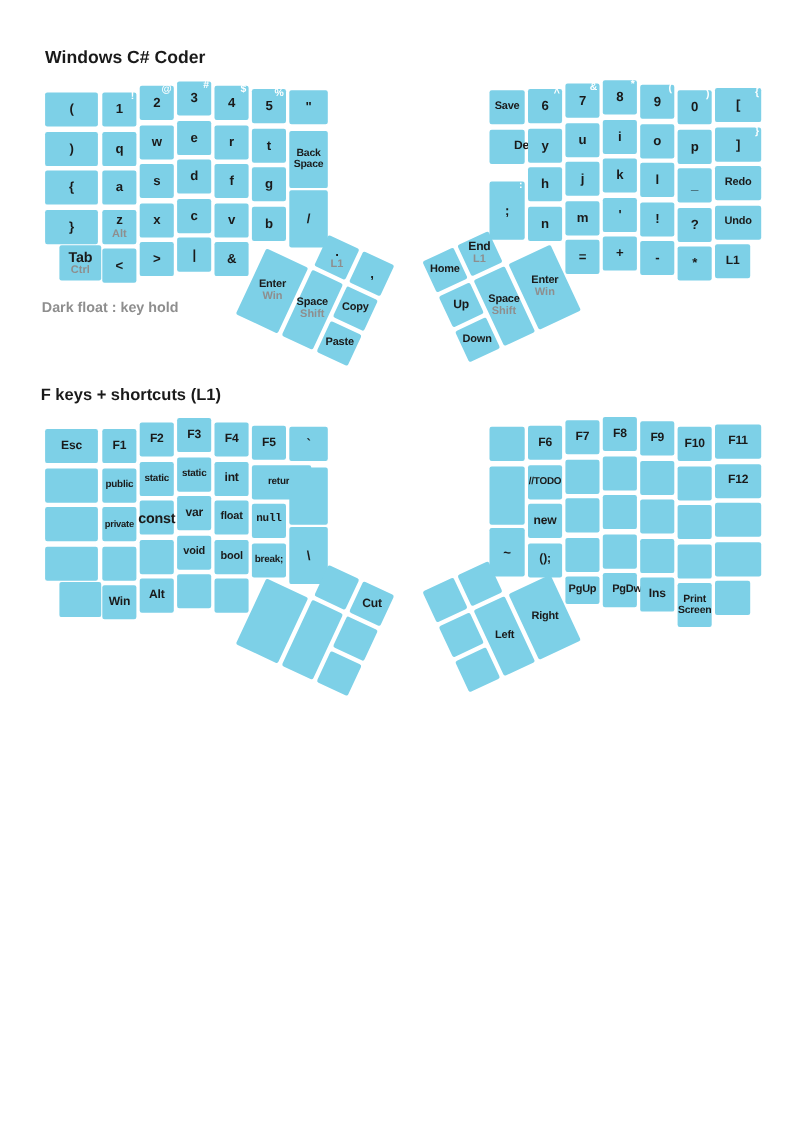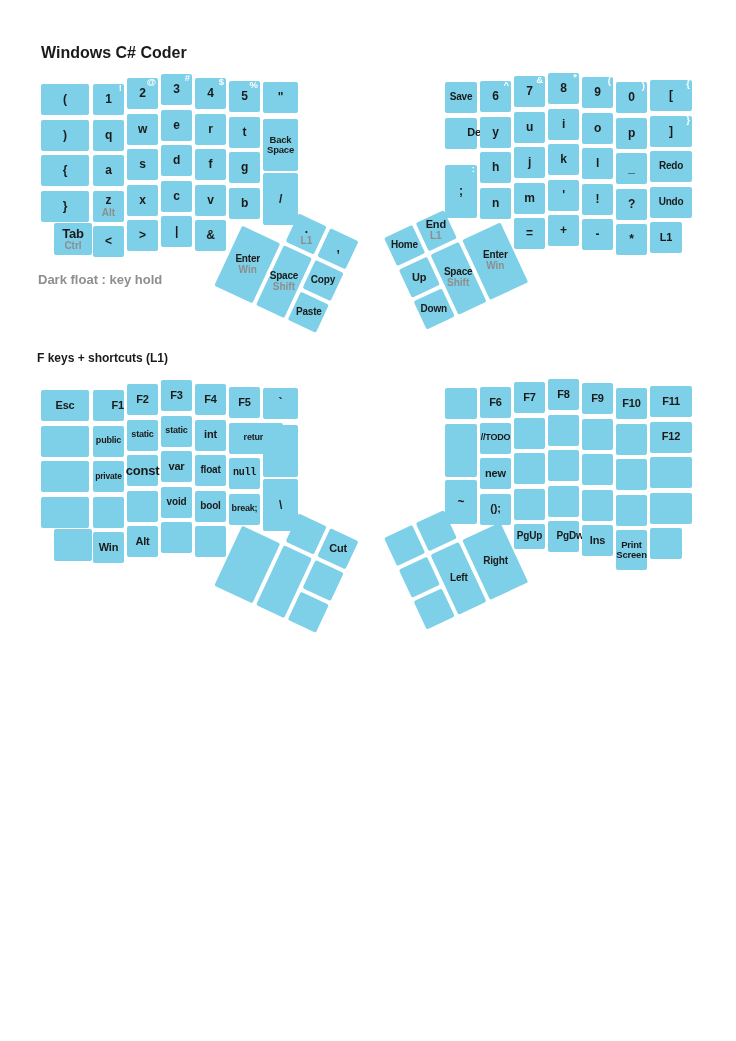--- a/index.html
+++ b/index.html
@@ -5,21 +5,21 @@
   html,body{margin:0;padding:0;}
   body{
     width:736px;height:1041px;position:relative;overflow:hidden;
     background:var(--bg,#ffffff);
     font-family:"Liberation Sans",sans-serif;font-weight:bold;
   }
   #board{position:absolute;left:0;top:0;width:736px;height:1041px;}
   .heading{position:absolute;color:var(--label,#1a1a1a);white-space:nowrap;}
   #title1{left:41px;top:44px;font-size:16px;}
   #legend{left:38px;top:272px;font-size:13px;color:var(--hold,#8e8e8e);}
-  #title2{left:37px;top:351px;font-size:12px;}
+  #title2{left:37px;top:351px;font-size:15px;}
   .layer-group{position:absolute;left:0;top:0;width:736px;height:1041px;}
   .key{
     position:absolute;background:var(--key,#7dd0e7);border-radius:2px;
     display:flex;align-items:center;justify-content:center;
     color:var(--label,#1a1a1a);
   }
   .kin{
     display:flex;flex-direction:column;align-items:center;justify-content:center;
     line-height:1.02;text-align:center;
   }
@@ -444,21 +444,21 @@
     </div>
     <div class="layer-group">
       <div class="key" style="left: 41px; top: 390px; width: 48px; height: 31px;">
         <div class="kin">
           <div class="klabel" style="font-size: 11px;">Esc</div>
         </div>
       </div>
       <div class="key" style="left: 41px; top: 425.5px; width: 48px; height: 31px;"></div>
       <div class="key" style="left: 41px; top: 461px; width: 48px; height: 31px;"></div>
       <div class="key" style="left: 41px; top: 496.5px; width: 48px; height: 31px;"></div>
-      <div class="key" style="left: 93px; top: 390px; width: 31px; height: 31px; justify-content: flex-end;">
+      <div class="key" style="left: 93px; top: 390px; width: 31px; height: 31px;">
         <div class="kin">
           <div class="klabel" style="font-size: 11px;">F1</div>
         </div>
       </div>
       <div class="key" style="left: 93px; top: 425.5px; width: 31px; height: 31px;">
         <div class="kin">
           <div class="klabel" style="font-size: 9px;">public</div>
         </div>
       </div>
       <div class="key" style="left: 93px; top: 461px; width: 31px; height: 31px;">

